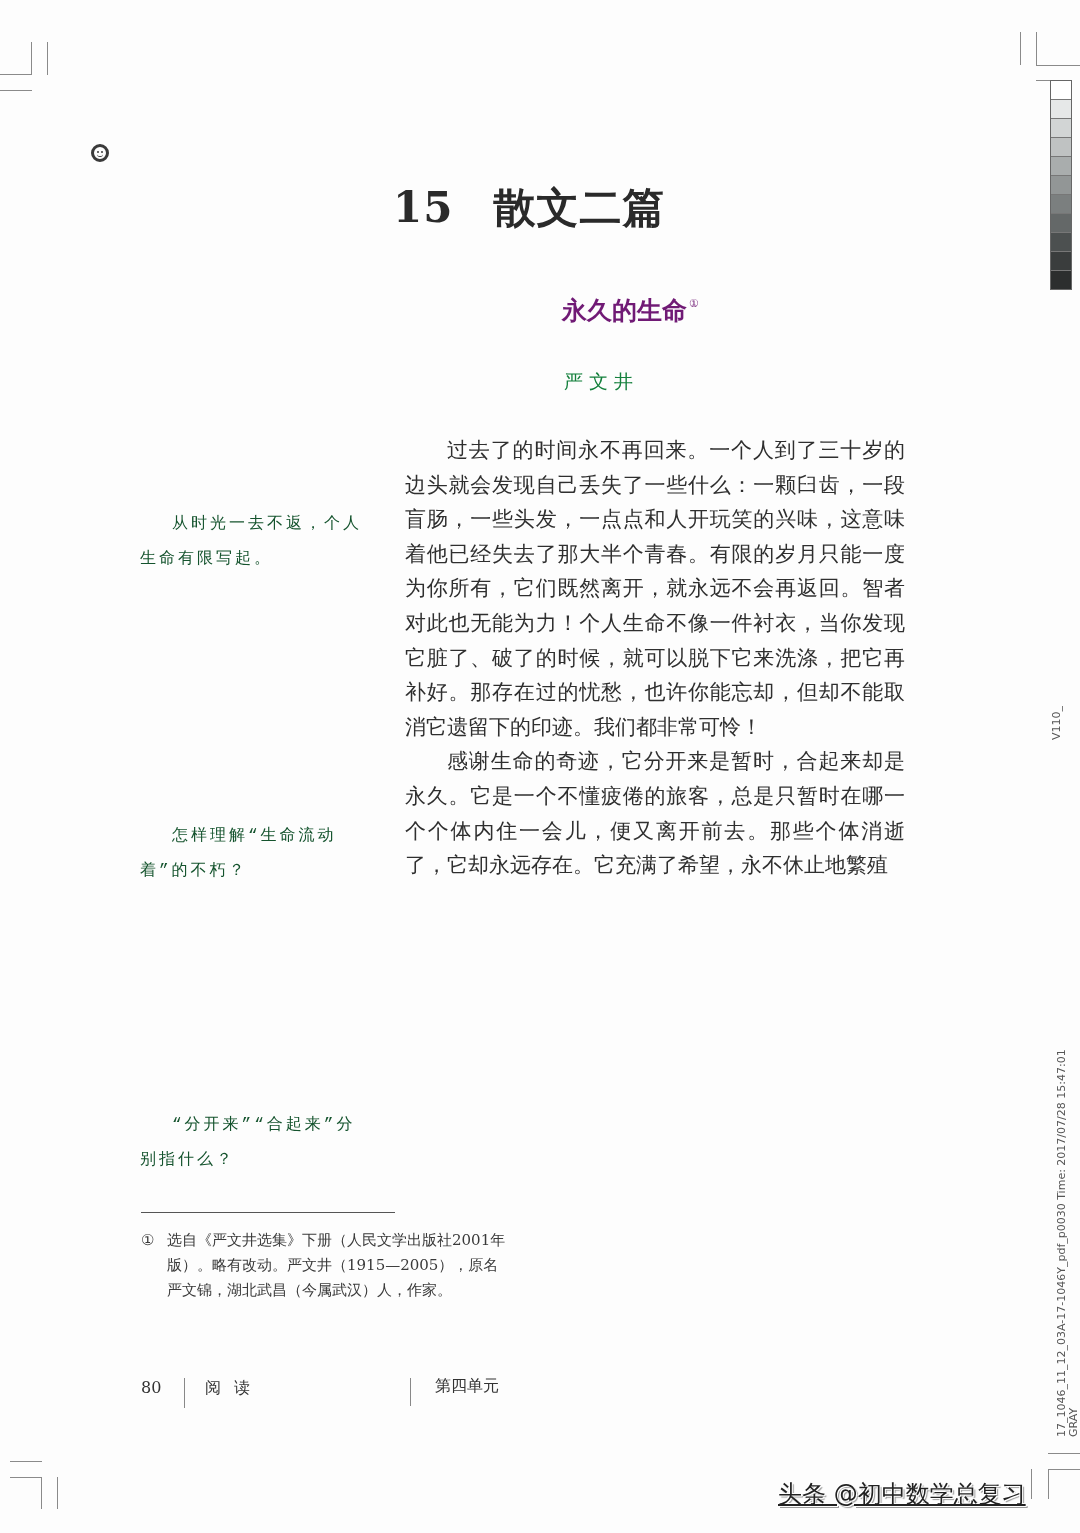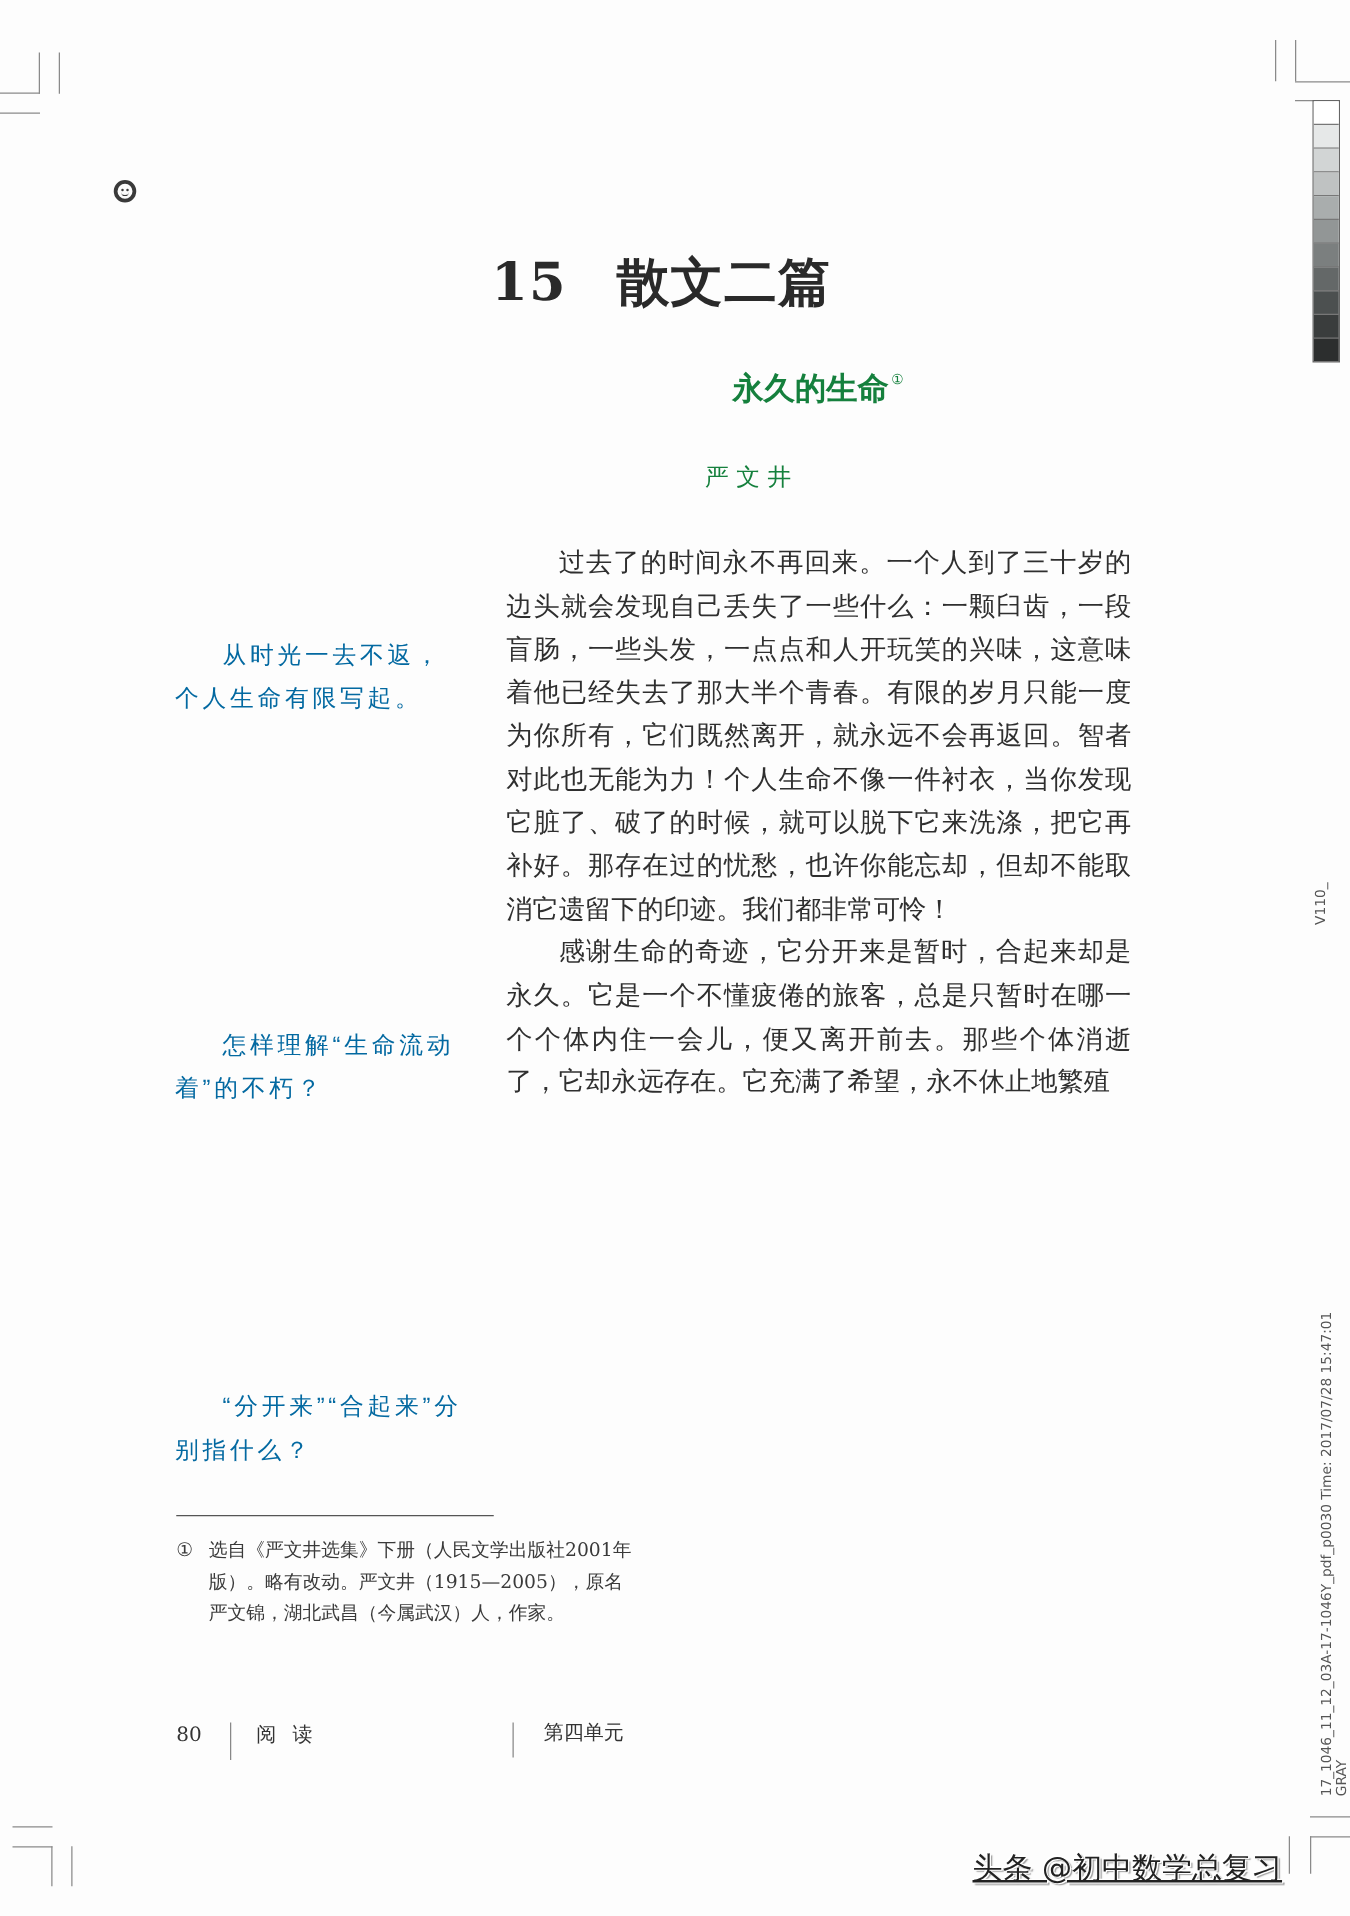--- a/index.html
+++ b/index.html
@@ -25,49 +25,49 @@
 
   .smiley {
     position: absolute; left: 91px; top: 144px; width: 18px; height: 18px;
     border: 3px solid #3a3a3a; border-radius: 50%; box-sizing: border-box;
   }
   .smiley .eye { position: absolute; width: 2px; height: 2px; background: #3a3a3a; border-radius: 50%; top: 4px; }
   .smiley .eye.l { left: 3px; } .smiley .eye.r { right: 3px; }
   .smiley .mouth { position: absolute; left: 3px; top: 6px; width: 6px; height: 3px; border-bottom: 1.5px solid #3a3a3a; border-radius: 0 0 4px 4px; }
 
   .lesson-title {
-    position: absolute; left: 393px; top: 198px;
+    position: absolute; left: 393px; top: 180px;
     font-size: 42px; font-weight: bold; letter-spacing: 1px; color: #2a2a2a;
     white-space: nowrap;
   }
   .lesson-title .num { margin-right: 40px; }
 
   .essay-title {
-    position: absolute; left: 586px; top: 294px;
-    font-size: 25px; font-weight: bold; color: #15803d; white-space: nowrap;
+    position: absolute; left: 562px; top: 294px;
+    font-size: 25px; font-weight: bold; color: #701a75; white-space: nowrap;
   }
   .essay-title sup { font-size: 11px; font-weight: normal; vertical-align: 12px; margin-left: 2px; }
 
   .author {
     position: absolute; left: 564px; top: 369px;
     font-size: 19px; letter-spacing: 6px; color: #15803d;
     font-family: Liberation Sans, sans-serif;
   }
 
   .body-text {
     position: absolute; left: 405px; top: 433px; width: 500px;
     font-size: 21px; line-height: 34.6px; color: #2f2f2f;
     text-align: justify; text-justify: inter-character;
   }
   .body-text p { margin: 0; text-indent: 2em; }
 
   .margin-note {
     position: absolute; left: 140px; width: 230px;
-    font-size: 19px; line-height: 35px; letter-spacing: 3px; color: #0369a1;
-    font-family: Liberation Sans, sans-serif;
+    font-size: 16px; line-height: 35px; letter-spacing: 3px; color: #14532d;
+    font-family: Liberation Mono, monospace;
     text-indent: 2em;
   }
   .note1 { top: 507px; }
   .note2 { top: 819px; }
   .note3 { top: 1108px; }
 
   .footnote-rule {
     position: absolute; left: 141px; top: 1212px; width: 254px; height: 1px; background: #555;
   }
   .footnote {

